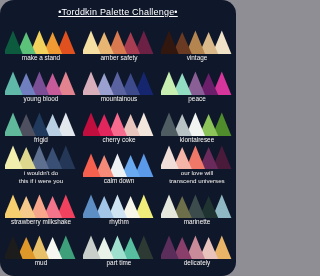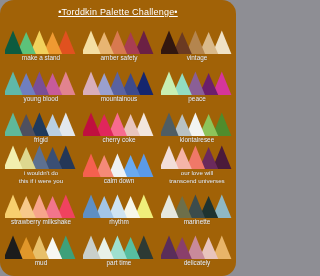--- a/index.html
+++ b/index.html
@@ -5,21 +5,21 @@
   html,body{margin:0;padding:0;}
   body{
     width:236px;height:276px;
     background:#8e8e94;
     font-family:"Liberation Sans", sans-serif;
     overflow:hidden;
   }
   #page{
     position:relative;
     width:236px;height:276px;
-    background:#a16207;
+    background:#0f172a;
     border-radius:14px;
     overflow:hidden;
     box-sizing:border-box;
   }
   #title{
     text-align:center;
     color:#ffffff;
     font-size:9px;
     letter-spacing:.2px;
     padding-top:7px;

